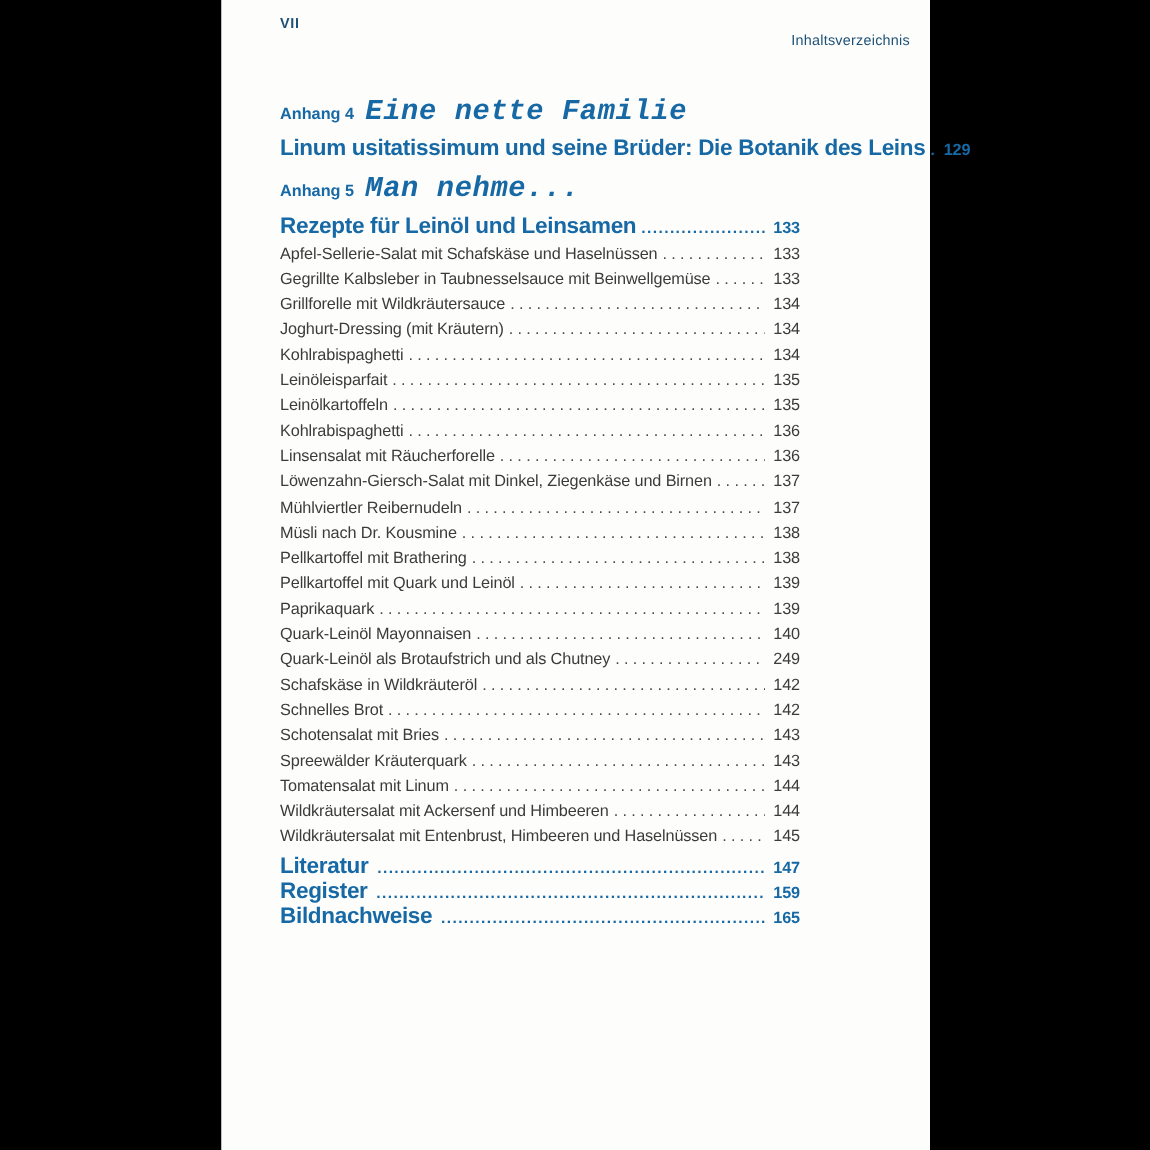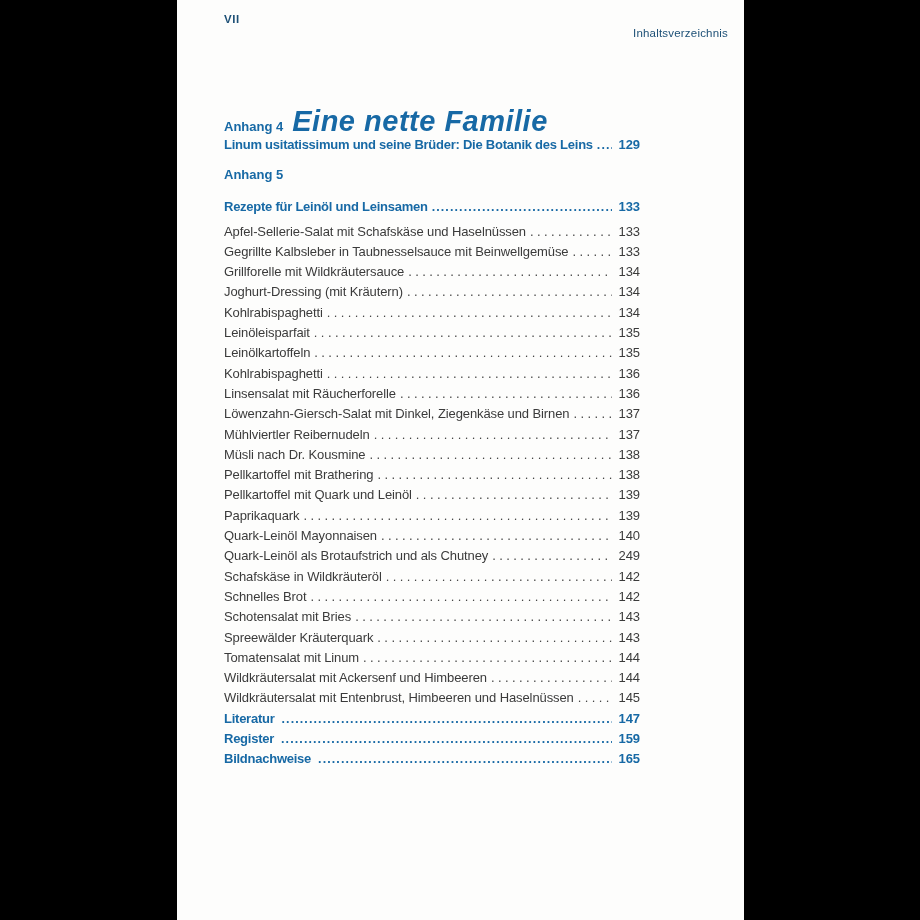--- a/index.html
+++ b/index.html
@@ -19,49 +19,49 @@
     font-size: 11.5px; font-weight: bold; letter-spacing: 0.6px;
     color: #1d5076;
   }
   .page-head-right {
     position: absolute; right: 16px; top: 27px;
     font-size: 11.5px; font-weight: normal; letter-spacing: 0.2px;
     color: #1d5076;
   }
   .content { position: absolute; left: 47px; top: 0; width: 416px; }
 
-  .sec-a4 { margin-top: 105px; }
+  .sec-a4 { margin-top: 76px; }
   .sec-a5 { margin-top: 10px; }
 
   .sec-head { display: flex; align-items: baseline; gap: 9px; margin-bottom: 5px; height: 27px; }
   .anhang { color: #1769a5; font-size: 13px; font-weight: 600; flex: 0 0 auto; }
   .script {
     color: #1769a5;
-    font-family: Liberation Sans, sans-serif;
+    font-family: Liberation Mono, monospace;
     font-style: italic; font-weight: bold;
-    font-size: 29px; letter-spacing: 0.5px;
+    font-size: 23px; letter-spacing: 0.5px;
     flex: 0 0 auto;
   }
 
   .toc-row {
     display: flex; align-items: baseline;
     height: 20.3px; font-size: 13px;
     color: #3b3b3b; letter-spacing: -0.1px;
   }
   .toc-row .t { flex: 0 0 auto; white-space: nowrap; }
   .toc-row .leader {
     flex: 1 1 auto; min-width: 4px;
     overflow: hidden; white-space: nowrap;
     letter-spacing: 3.4px; padding-left: 4px; margin-right: 4px;
     color: #474747; font-size: 13px;
   }
   .toc-row .pg { flex: 0 0 auto; min-width: 24px; text-align: right; }
 
   .toc-row.bold { font-weight: bold; color: #1769a5; }
-  .toc-row.bold .t { font-size: 13px; letter-spacing: -0.25px; text-align: right; }
+  .toc-row.bold .t { font-size: 18px; letter-spacing: -0.25px; text-align: right; }
   .toc-row.bold .leader { letter-spacing: 1.1px; color: #1769a5; font-size: 12.5px; }
 
   #recipe-list { margin-top: 4px; }
   #backmatter-list { }
   #backmatter-list .toc-row .leader { padding-left: 7px; }
 </style>
 </head>
 <body>
 
 <div class="stage">
@@ -82,20 +82,21 @@
               <span class="t">Linum usitatissimum und seine Brüder: Die Botanik des Leins</span>
               <span class="leader">........................................................................................................................................................................................................</span>
               <span class="pg">129</span>
             </div>
           </div>
       </section>
 
       <section class="sec-a5">
         <div class="sec-head">
           <span class="anhang">Anhang 5</span>
+          <span class="script">Man nehme...</span>
         </div>
         <div id="a5-entries">
             <div class="toc-row bold">
               <span class="t">Rezepte für Leinöl und Leinsamen</span>
               <span class="leader">........................................................................................................................................................................................................</span>
               <span class="pg">133</span>
             </div>
           </div>
       </section>
 

